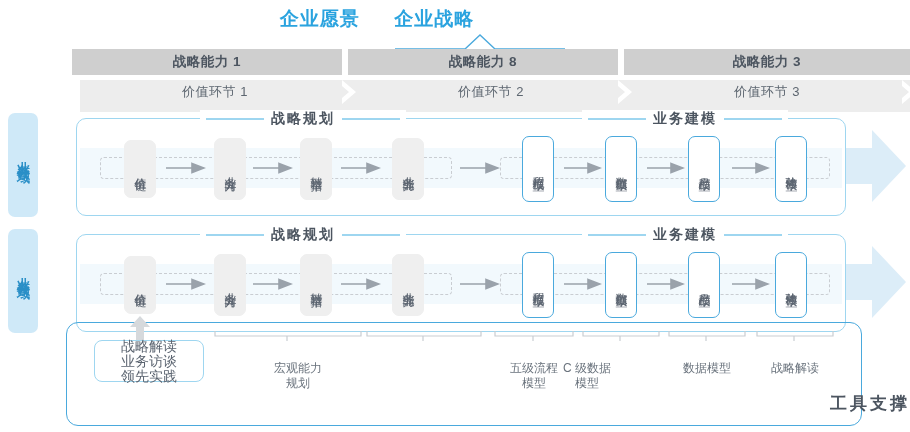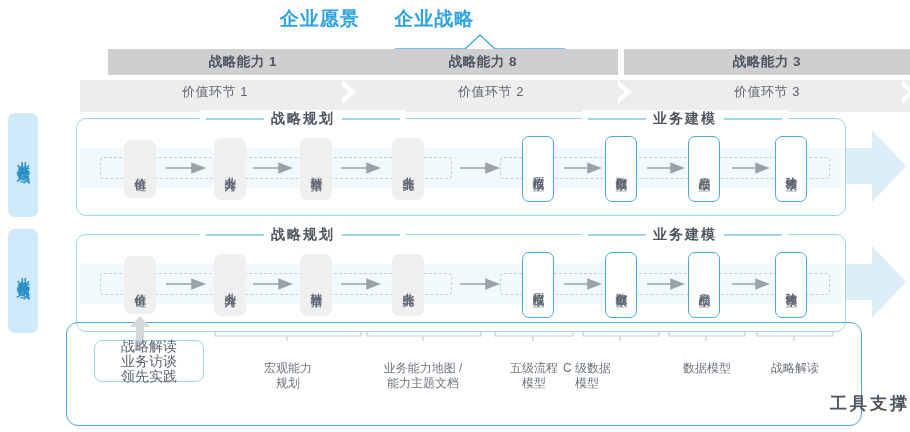--- a/index.html
+++ b/index.html
@@ -222,21 +222,21 @@
     <span>企业愿景</span>
     <span class="title-gap"></span>
     <span>企业战略</span>
   </div>
 
   <svg class="abs vision-connector" viewBox="0 0 170 22">
     <path d="M0,19 L70,19 L85,5 L100,19 L170,19" fill="none" stroke="#4aa9dd" stroke-width="1.3"></path>
   </svg>
 
   <div class="abs cap-row">
-    <div class="cap-seg" style="left:0px;width:270px;margin-left:36px;">
+    <div class="cap-seg" style="left:0px;width:270px;">
       <span>战略能力 1</span>
     </div>
     <div class="cap-seg" style="left:276px;width:270px;">
       <span>战略能力 8</span>
     </div>
     <div class="cap-seg" style="left:552px;width:286px;">
       <span>战略能力 3</span>
     </div>
   </div>
 
@@ -433,27 +433,23 @@
   <svg class="bracket" style="left:582px;top:330px;" width="78" height="12" viewBox="0 0 78 12">
     <path d="M1,1 L1,6 L38,6 L38,11 M38,6 L77,6 L77,1" fill="none" stroke="#c9cdd2" stroke-width="1.2"></path>
   </svg>
   <svg class="bracket" style="left:668px;top:330px;" width="78" height="12" viewBox="0 0 78 12">
     <path d="M1,1 L1,6 L38,6 L38,11 M38,6 L77,6 L77,1" fill="none" stroke="#c9cdd2" stroke-width="1.2"></path>
   </svg>
   <svg class="bracket" style="left:756px;top:330px;" width="78" height="12" viewBox="0 0 78 12">
     <path d="M1,1 L1,6 L38,6 L38,11 M38,6 L77,6 L77,1" fill="none" stroke="#c9cdd2" stroke-width="1.2"></path>
   </svg>
 
-  <div class="tool-lbl" style="left:218px;top:346px;width:140px;">
+  <div class="tool-lbl" style="left:228px;top:346px;width:140px;">
     <span>宏观能力
 规划</span>
-  </div>
-  <div class="tool-lbl" style="left:358px;top:346px;width:130px;">
-    <span>业务能力地图 /
-能力主题文档</span>
   </div>
   <div class="tool-lbl" style="left:494px;top:346px;width:80px;">
     <span>五级流程
 模型</span>
   </div>
   <div class="tool-lbl" style="left:548px;top:346px;width:78px;">
     <span>C 级数据
 模型</span>
   </div>
   <div class="tool-lbl" style="left:668px;top:346px;width:78px;">

